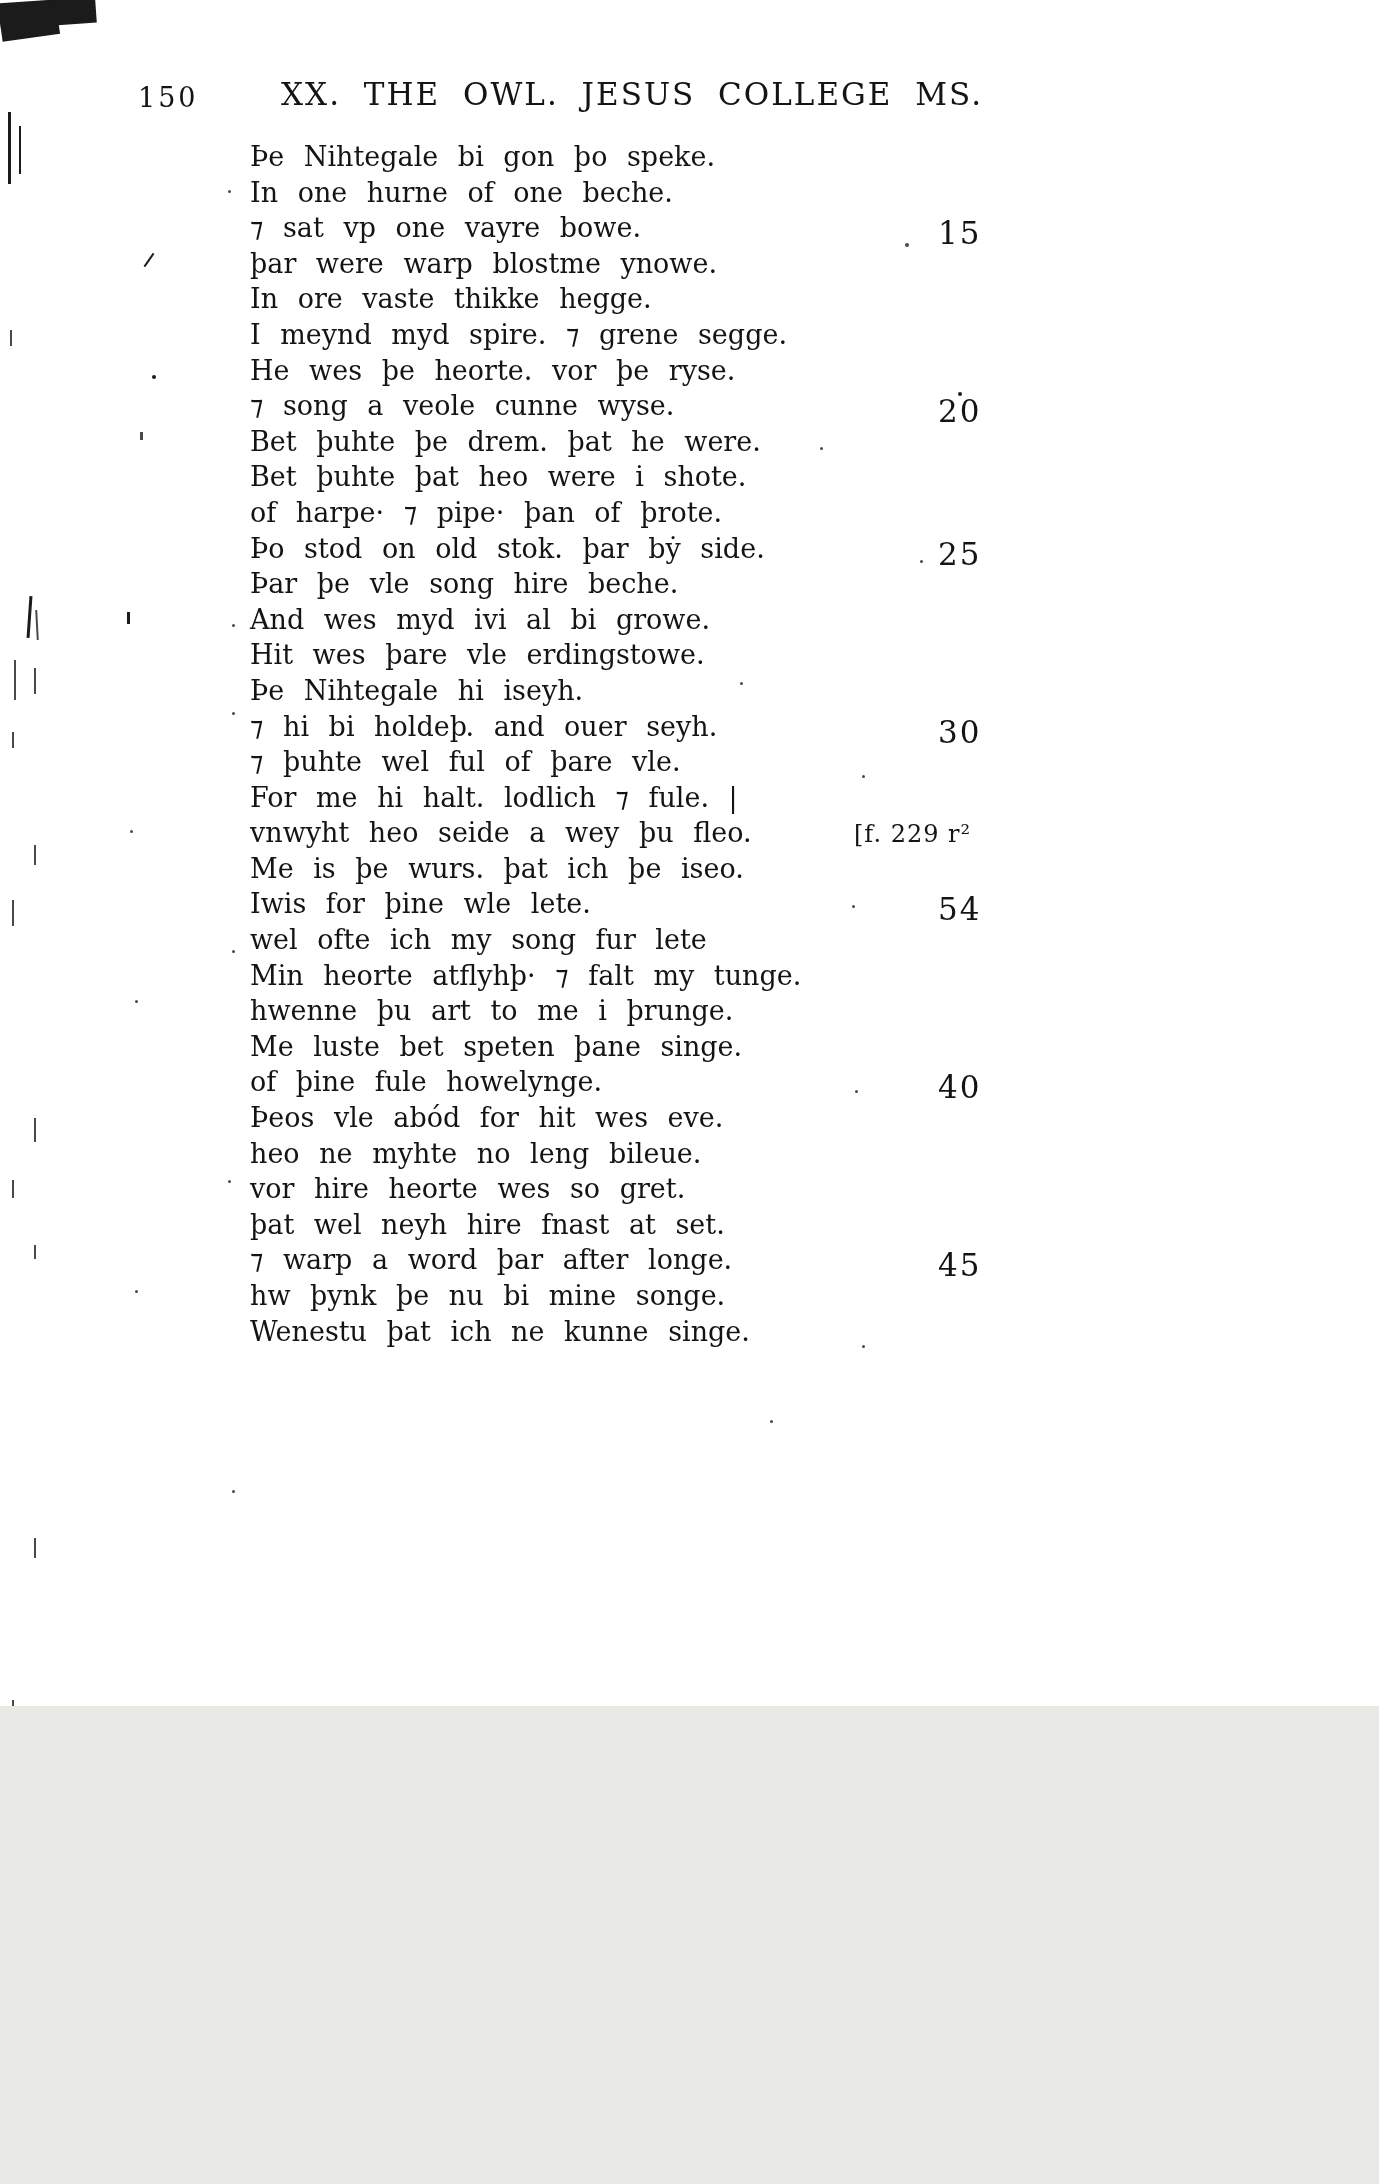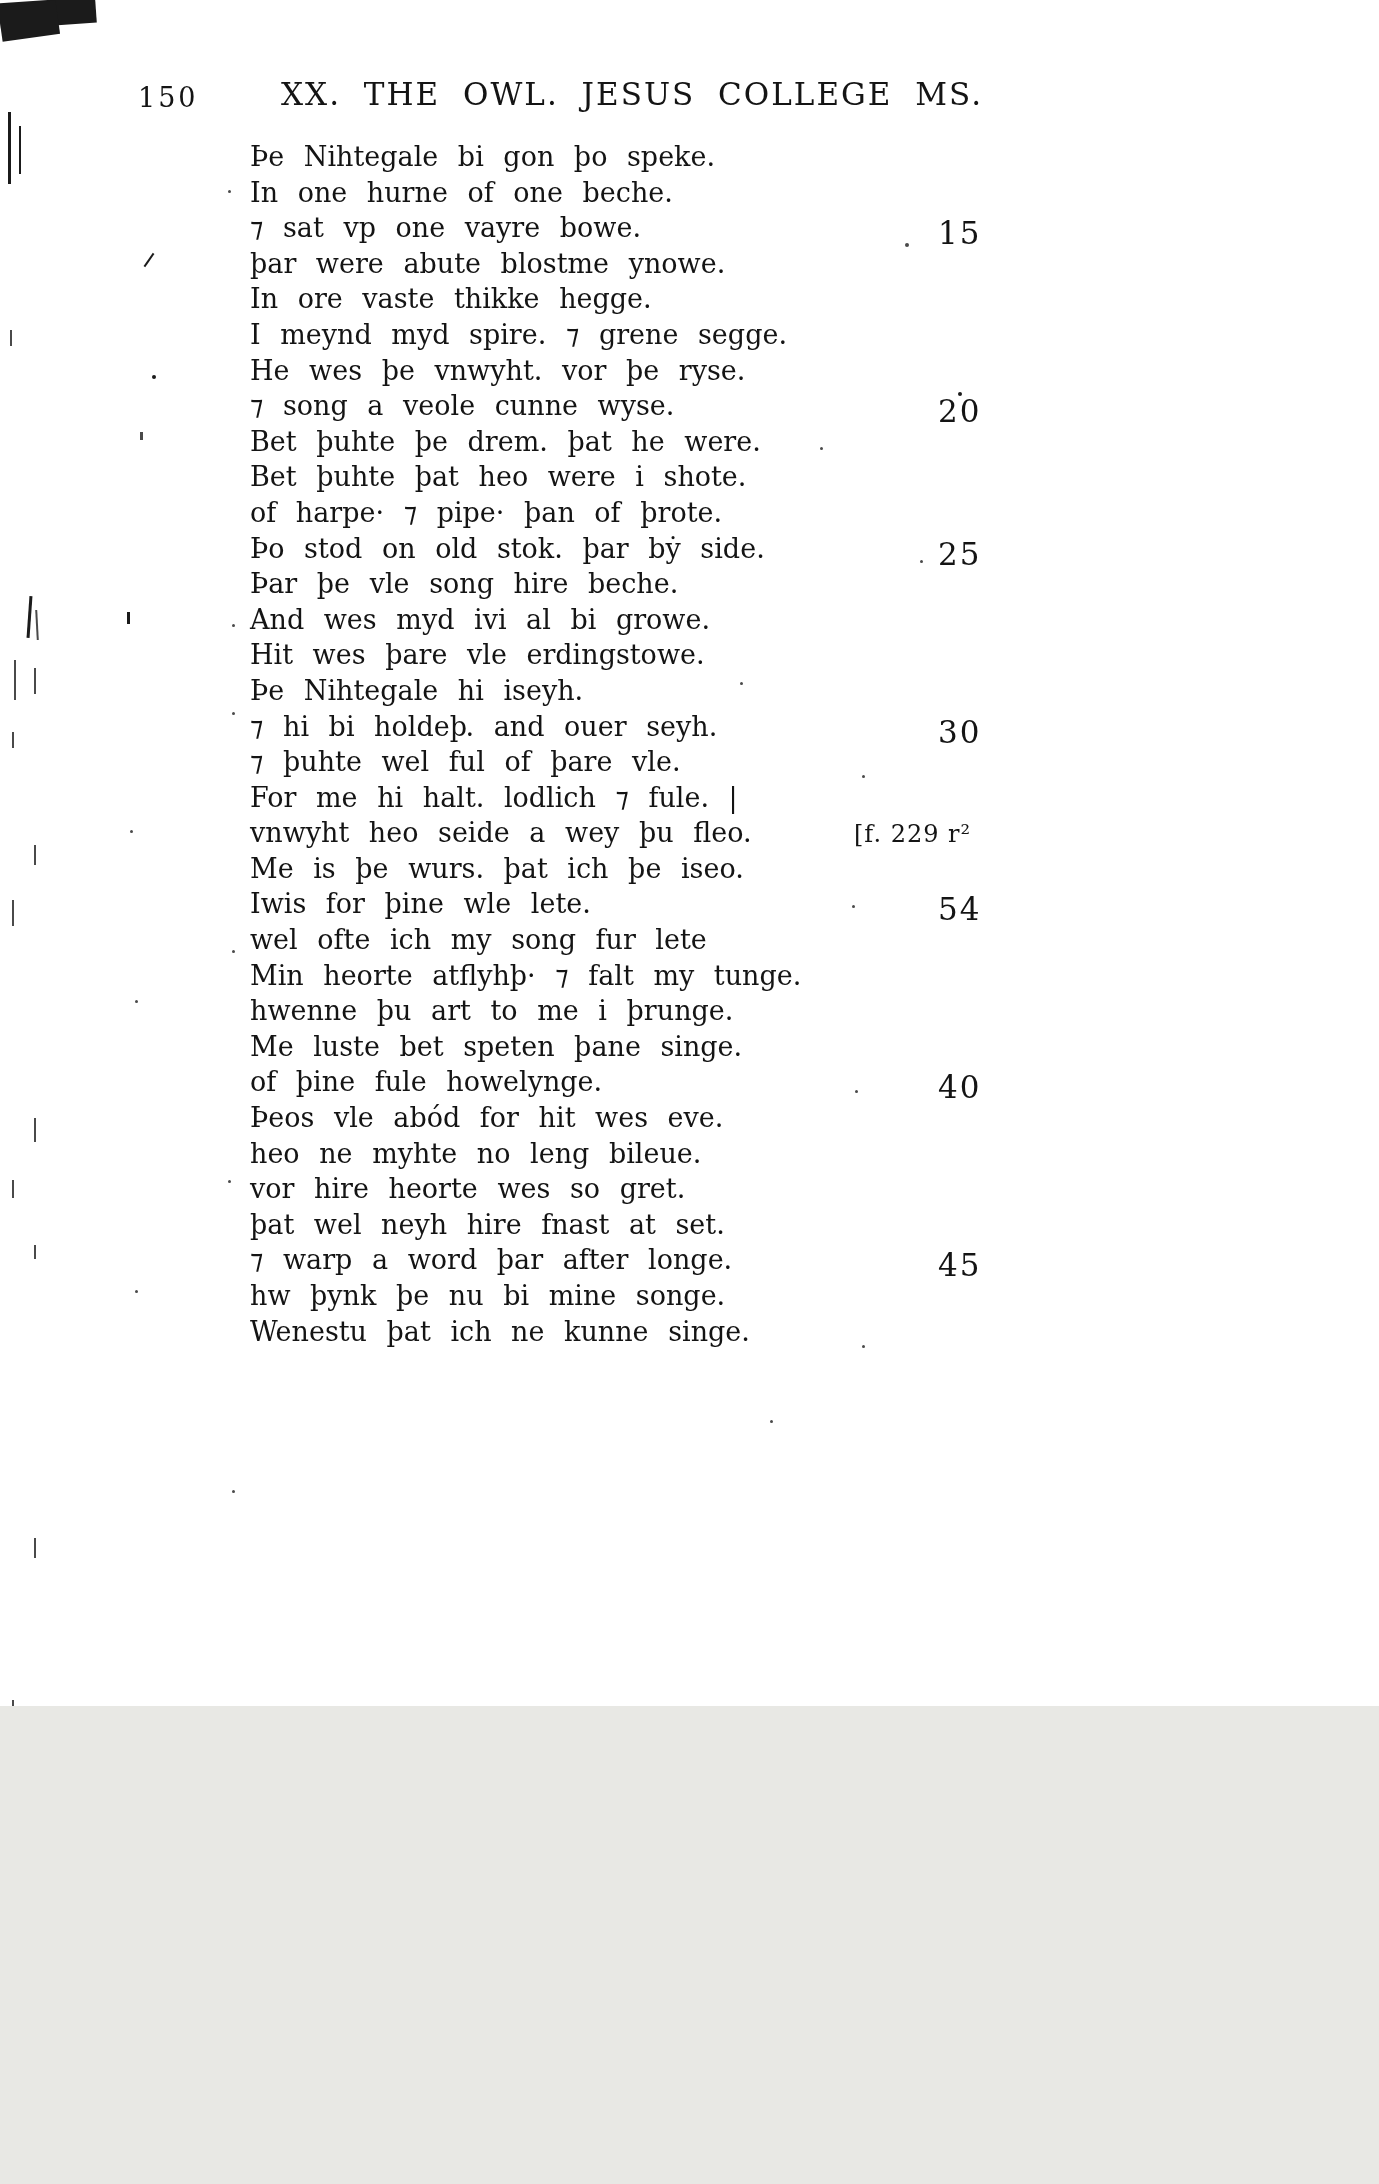--- a/index.html
+++ b/index.html
@@ -44,24 +44,24 @@
 <div class="page">
 
   <span class="header-num">150</span>
 
   <span class="header-title">XX. THE OWL. JESUS COLLEGE MS.</span>
 
   <div class="poem" id="poem">
       <div class="poem-line"><span class="line-text">Þe Nihtegale bi gon þo speke.</span></div>
       <div class="poem-line"><span class="line-text">In one hurne of one beche.</span></div>
       <div class="poem-line"><span class="line-text">⁊ sat vp one vayre bowe.</span><span class="line-margin">15</span></div>
-      <div class="poem-line"><span class="line-text">þar were abute blostme ynowe.</span></div>
+      <div class="poem-line"><span class="line-text">þar were warp blostme ynowe.</span></div>
       <div class="poem-line"><span class="line-text">In ore vaste thikke hegge.</span></div>
       <div class="poem-line"><span class="line-text">I meynd myd spire. ⁊ grene segge.</span></div>
-      <div class="poem-line"><span class="line-text">He wes þe vnwyht. vor þe ryse.</span></div>
+      <div class="poem-line"><span class="line-text">He wes þe heorte. vor þe ryse.</span></div>
       <div class="poem-line"><span class="line-text">⁊ song a veole cunne wyse.</span><span class="line-margin">20</span></div>
       <div class="poem-line"><span class="line-text">Bet þuhte þe drem. þat he were.</span></div>
       <div class="poem-line"><span class="line-text">Bet þuhte þat heo were i shote.</span></div>
       <div class="poem-line"><span class="line-text">of harpe· ⁊ pipe· þan of þrote.</span></div>
       <div class="poem-line"><span class="line-text">Þo stod on old stok. þar bẏ side.</span><span class="line-margin">25</span></div>
       <div class="poem-line"><span class="line-text">Þar þe vle song hire beche.</span></div>
       <div class="poem-line"><span class="line-text">And wes myd ivi al bi growe.</span></div>
       <div class="poem-line"><span class="line-text">Hit wes þare vle erdingstowe.</span></div>
       <div class="poem-line"><span class="line-text">Þe Nihtegale hi iseyh.</span></div>
       <div class="poem-line"><span class="line-text">⁊ hi bi holdeþ. and ouer seyh.</span><span class="line-margin">30</span></div>

